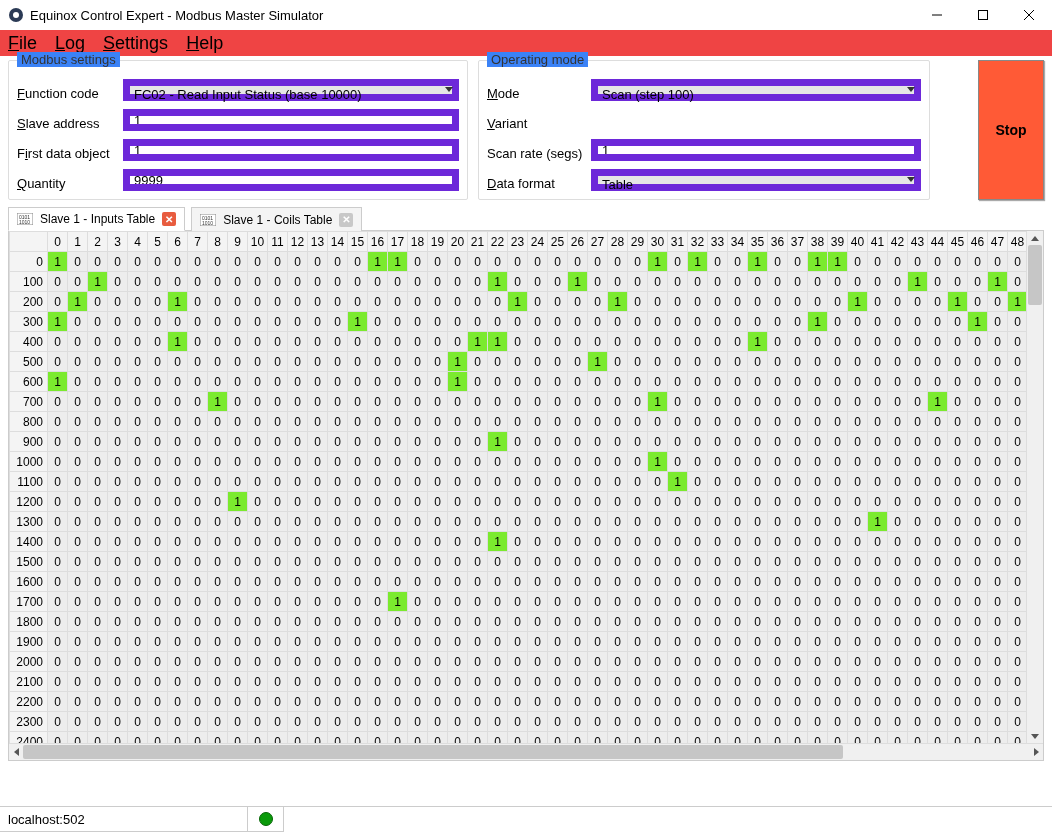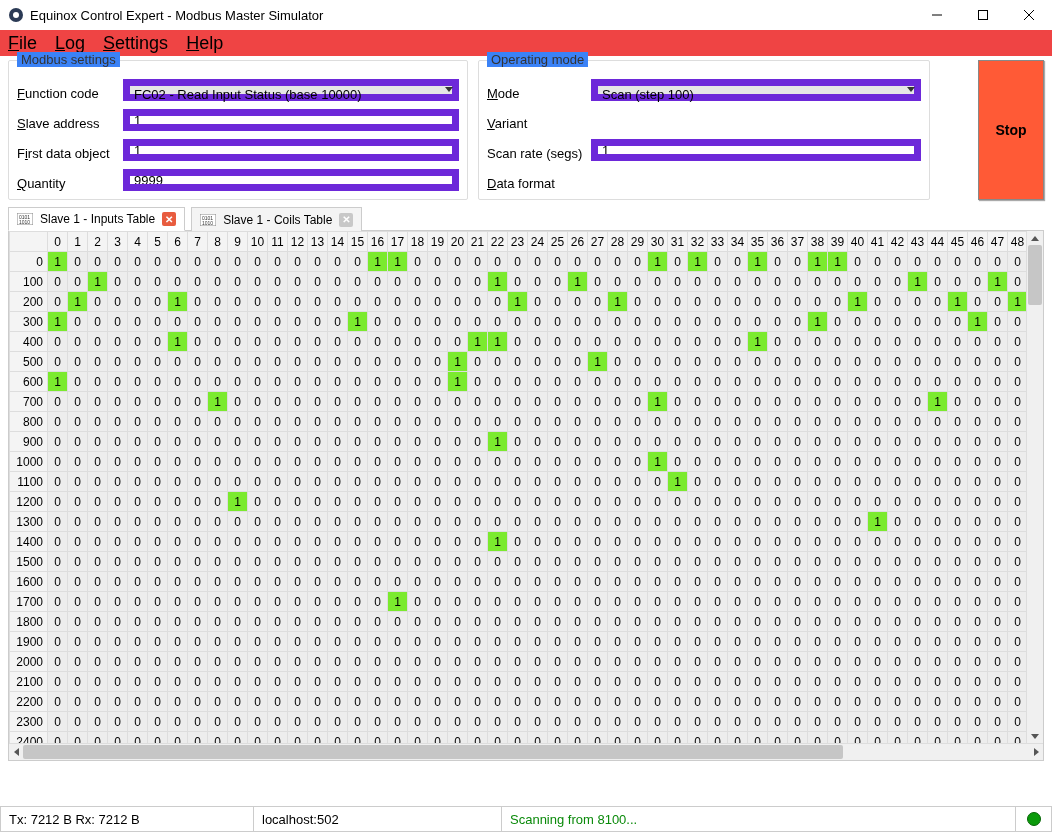--- a/index.html
+++ b/index.html
@@ -169,20 +169,23 @@
       </div>
       <div class="fs-row">
         <div class="fs-label"><span class="ul">V</span>ariant</div>
       </div>
       <div class="fs-row">
         <div class="fs-label">Scan rate (segs)</div>
         <input class="fs-input" value="1" style="">
       </div>
       <div class="fs-row">
         <div class="fs-label"><span class="ul">D</span>ata format</div>
+        <div class="select-wrap">
+            <div class="fs-select">Table</div>
+          </div>
       </div>
     </div>
 
     <div class="stop-btn">Stop</div>
   </div>
 
   <div class="tabs-bar" id="tabsbar">
       <div class="tab active">
         <svg class="tab-icon" viewBox="0 0 16 12">
           <rect x="0" y="0" width="16" height="12" fill="#fff" stroke="#888"></rect>
@@ -1579,19 +1582,17 @@
         </div>
       <div class="thumb"></div>
       <div class="arrow right">
           <div class="arrow-tri"></div>
         </div>
     </div>
   </div>
 </div>
 
 <div class="statusbar">
-  <div class="sb-cell c1">Tx: 7212 B    Rx: 7212 B</div>
   <div class="sb-cell c2">localhost:502</div>
-  <div class="sb-cell c3">Scanning from 8100...</div>
   <div class="sb-cell c4">
       <div class="status-dot"></div>
     </div>
 </div>
 
 </body></html>

